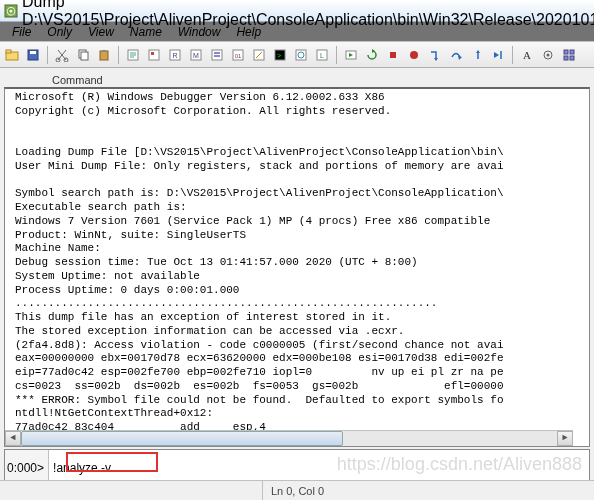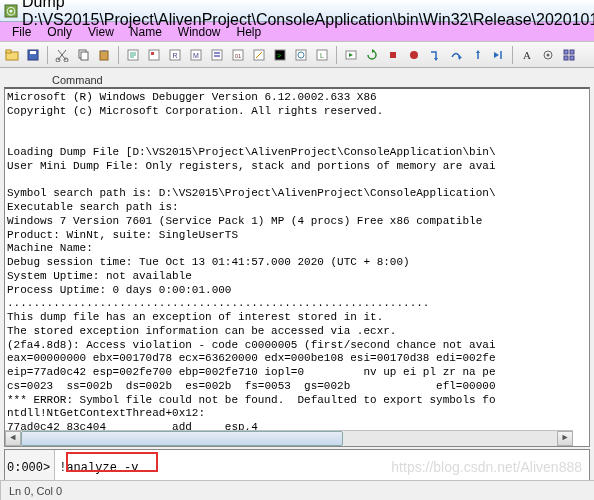--- a/index.html
+++ b/index.html
@@ -25,25 +25,26 @@
     width: 16px; height: 16px;
     display: inline-flex;
     align-items: center;
     justify-content: center;
     color: #5a7e3a;
     font-size: 12px;
   }
   .title-bar-text { font-size: 16px; color: #000; }
   .menu-bar {
     height: 20px;
-    background: #f0abfc;
+    background: #737373;
     border-bottom: 1px solid #c0c0c0;
     display: flex;
     align-items: center;
     padding: 0 4px;
+    font-style: italic;
   }
   .menu-item {
     padding: 2px 8px;
     cursor: default;
     font-size: 12px;
   }
   .toolbar {
     height: 26px;
     background: linear-gradient(to bottom, #f8f8f8, #e8e8e8);
     border-bottom: 1px solid #b0b0b0;
@@ -117,21 +118,21 @@
     border: 1px solid #8aa;
     border-radius: 2px;
   }
   .prompt-line {
     display: flex;
     align-items: center;
     height: 38px;
     background: #fff;
     border: 1px solid #888;
     margin: 0 4px;
-    font-family: Liberation Mono, monospace;
+    font-family: Liberation Sans, sans-serif;
     font-size: 12px;
   }
   .prompt-prefix {
     padding: 0 4px 0 2px;
     border-right: 1px solid #c0c0c0;
     height: 100%;
     display: flex; align-items: center;
     background: #f4f4f4;
   }
   .prompt-input {
@@ -153,38 +154,39 @@
     height: 20px;
     z-index: 100;
   }
   .status-bar {
     position: absolute;
     bottom: 0; left: 0; right: 0;
     height: 20px;
     background: #f0f0f0;
     border-top: 1px solid #c0c0c0;
     display: flex;
-    justify-content: flex-start;
+    justify-content: flex-end;
     align-items: center;
     font-size: 11px;
     color: #444;
+    flex-direction: column;
   }
   .status-cell {
     border-left: 1px solid #c0c0c0;
     padding: 0 8px;
     height: 100%;
     display: flex;
     align-items: center;
   }
   .watermark {
     position: absolute;
     right: 12px;
     bottom: 25px;
     color: rgba(150,150,150,0.35);
-    font-size: 14px;
+    font-size: 18px;
     font-family: Arial;
     pointer-events: none;
   }
 </style>
 </head>
 <body>
 
 <div class="title-bar">
   <span class="app-icon">
     <svg width="14" height="14" viewBox="0 0 14 14">
@@ -366,21 +368,21 @@
         <rect x="8" y="2" width="4" height="4" fill="#88c" stroke="#448"></rect>
         <rect x="2" y="8" width="4" height="4" fill="#88c" stroke="#448"></rect>
         <rect x="8" y="8" width="4" height="4" fill="#88c" stroke="#448"></rect>
       </svg>
     </span>
 </div>
 
 <div class="command-wrap">
   <div class="command-label">Command</div>
   <div class="command-output" id="cmd-out">
-    <div style="position: absolute; top: 2px; left: 2px;">Microsoft (R) Windows Debugger Version 6.12.0002.633 X86
+    <div style="position: absolute; top: 2px; left: 10px;">Microsoft (R) Windows Debugger Version 6.12.0002.633 X86
 Copyright (c) Microsoft Corporation. All rights reserved.
 
 
 Loading Dump File [D:\VS2015\Project\AlivenProject\ConsoleApplication\bin\
 User Mini Dump File: Only registers, stack and portions of memory are avai
 
 Symbol search path is: D:\VS2015\Project\AlivenProject\ConsoleApplication\
 Executable search path is:
 Windows 7 Version 7601 (Service Pack 1) MP (4 procs) Free x86 compatible
 Product: WinNt, suite: SingleUserTS

